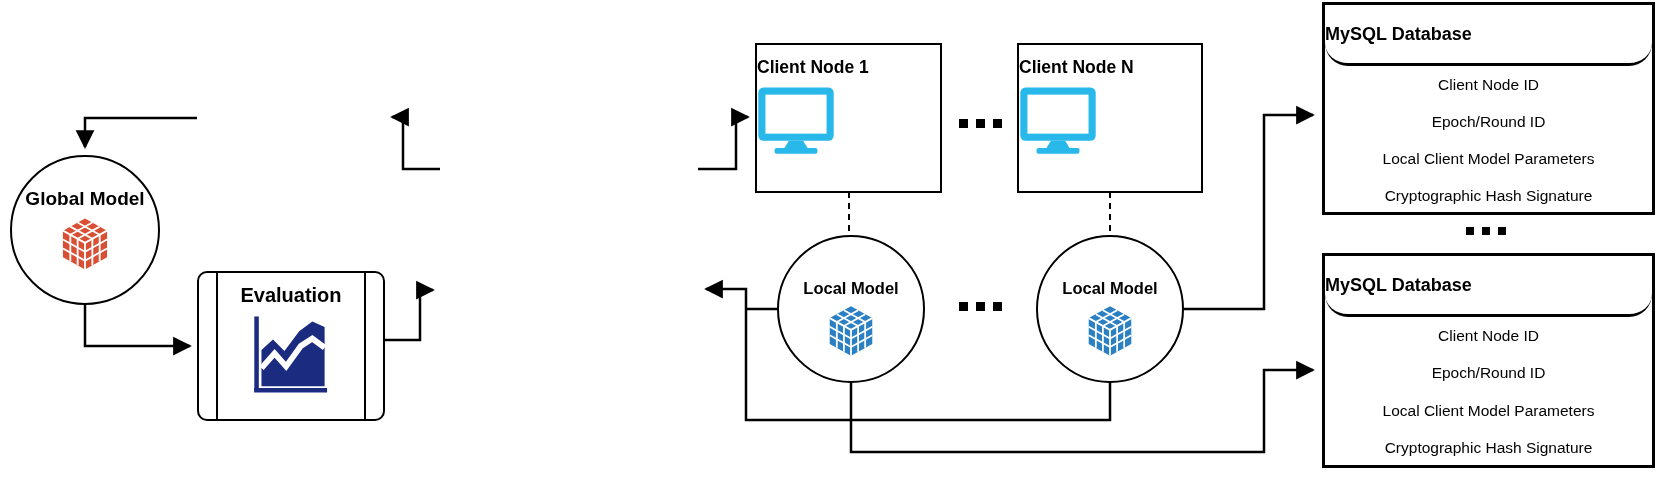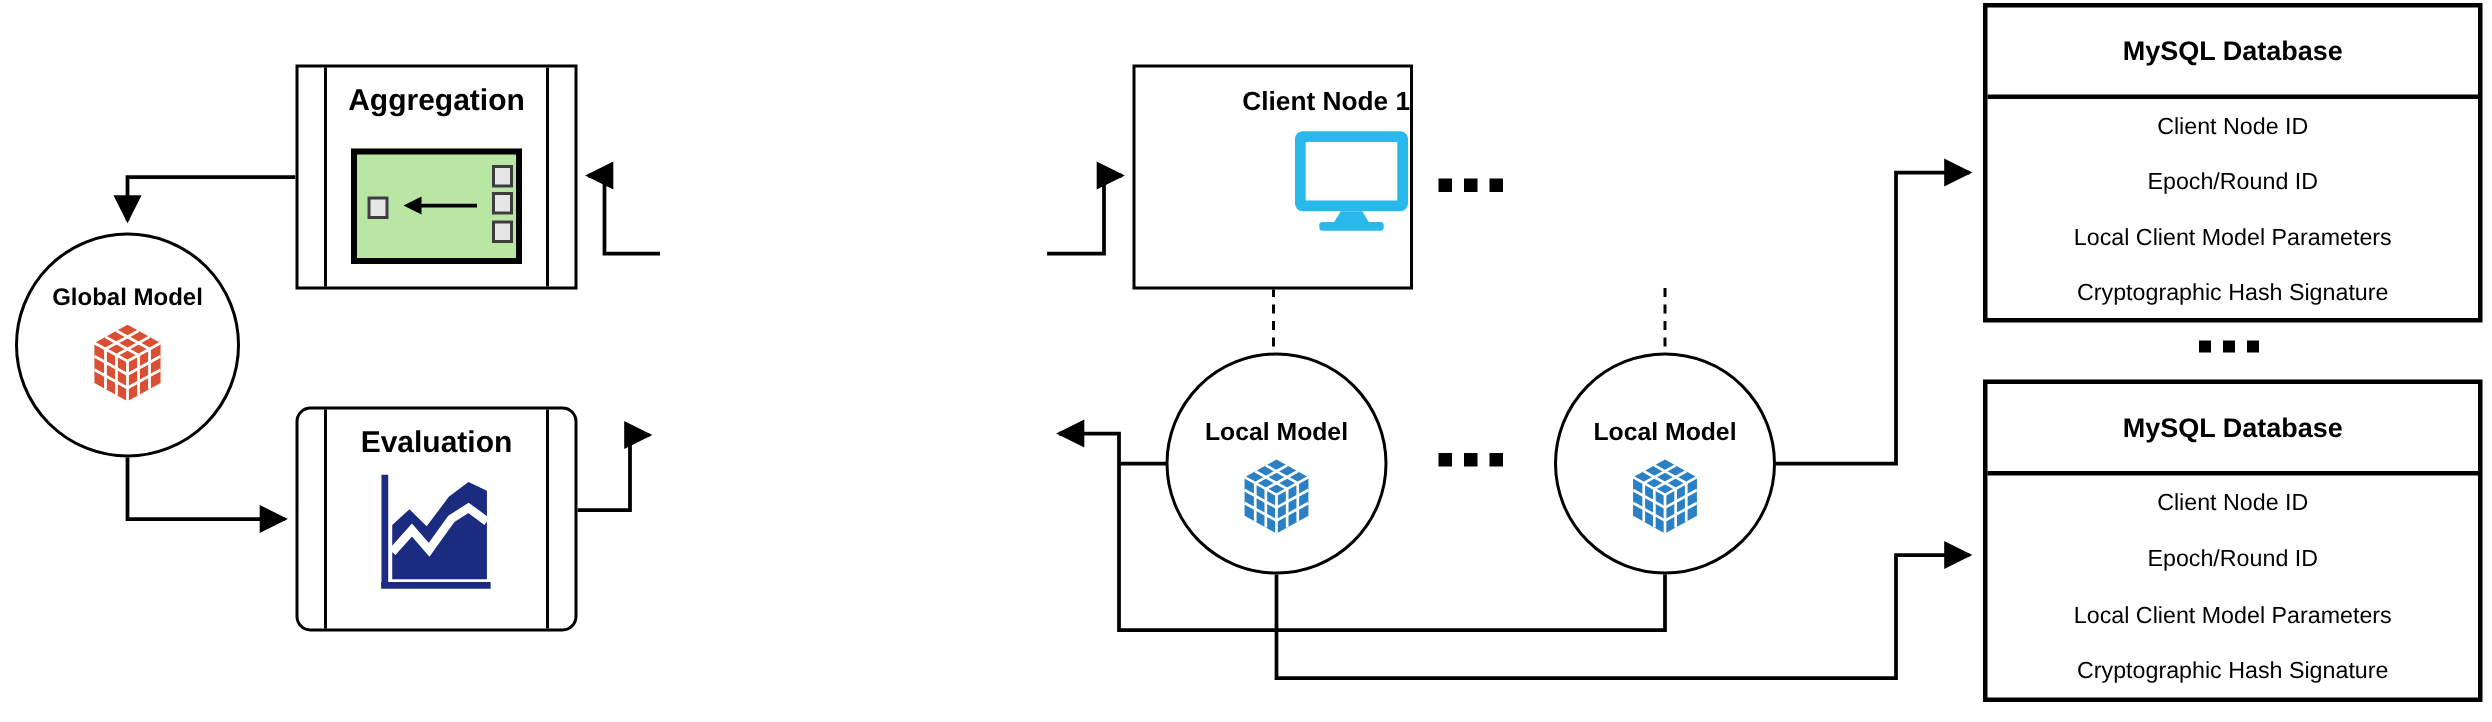--- a/index.html
+++ b/index.html
@@ -27,33 +27,33 @@
   .process .sidebar-line.left{left:17px;}
   .process .sidebar-line.right{right:17px;}
   .process .nodetitle{margin-top:11px;font-size:20px;}
 
   
   .agg-icon{position:absolute;left:35px;top:54px;width:114px;height:77px;background:var(--agg-green);border:4px solid var(--line);}
   .agg-sq{position:absolute;width:14px;height:15px;background:#e6e6e6;border:2px solid #3d3d3d;}
 
   
   .circlenode{position:absolute;background:#fff;border:2.5px solid var(--line);border-radius:50%;display:flex;flex-direction:column;align-items:center;justify-content:center;gap:5px;}
-  .circlenode .nodetitle{font-size:16px;}
+  .circlenode .nodetitle{font-size:19px;}
   .circlenode.small .nodetitle{font-size:16.5px;margin-top:20px;}
 
   
   .headerbar{height:45px;border-bottom:2.5px solid var(--line);display:flex;align-items:center;justify-content:center;}
   .headerbar .nodetitle{font-size:19px;}
   .boxbody{display:flex;align-items:center;justify-content:center;}
   .client .nodetitle{margin-top:12px;font-size:17.5px;}
-  .client{display:flex;flex-direction:column;align-items:flex-end;}
+  .client{display:flex;flex-direction:column;align-items:flex-start;}
 
   
   .dbtable{position:absolute;left:1322px;width:333px;background:#fff;border:3px solid var(--line);}
-  .dbheader{height:61px;border-bottom:3.5px solid var(--line);display:flex;align-items:center;justify-content:center;}
+  .dbheader{height:61px;border-bottom:3.5px solid var(--line);display:flex;align-items:center;justify-content:flex-start;border-radius:23px;}
   .dbheader .nodetitle{font-size:18px;}
   .dbrow{height:37px;display:flex;align-items:center;justify-content:center;font-size:15.5px;font-weight:400;white-space:nowrap;}
 
   
   .dots{position:absolute;display:flex;gap:8px;}
   .dots span{width:9px;height:9px;background:var(--line);display:block;}
   .dots.small span{width:8px;height:8px;}
 </style>
 </head>
 <body>
@@ -110,35 +110,20 @@
         <line x1="62.7" y1="41" x2="62.7" y2="87"></line>
           <line x1="75.3" y1="34" x2="75.3" y2="80"></line>
         <line x1="50" y1="63.3" x2="88" y2="42.3"></line>
           <line x1="50" y1="78.7" x2="88" y2="57.7"></line>
         <polyline points="12,27 50,48 88,27"></polyline>
           <line x1="50" y1="48" x2="50" y2="94"></line>
       </g>
     </svg>
   </div>
 
-  <div class="nodebox process" style="left:197px;top:43px;width:188px;height:150px;">
-    <div class="sidebar-line left"></div>
-    <div class="sidebar-line right"></div>
-    <div class="nodetitle">Aggregation</div>
-    <div class="agg-icon">
-      <div class="agg-sq" style="left:7px;top:28px;"></div>
-      <div class="agg-sq" style="left:90px;top:7px;"></div>
-      <div class="agg-sq" style="left:90px;top:25px;"></div>
-      <div class="agg-sq" style="left:90px;top:44px;"></div>
-      <svg width="54" height="16" viewBox="0 0 54 16" style="position:absolute;left:30px;top:26px;">
-        <line x1="50" y1="8" x2="12" y2="8" stroke="#000" stroke-width="2.5"></line>
-        <polygon points="13,2 1,8 13,14" fill="#000"></polygon>
-      </svg>
-    </div>
-  </div>
 
   <div class="nodebox process" style="left:197px;top:271px;width:188px;height:150px;border-radius:10px;">
     <div class="sidebar-line left"></div>
     <div class="sidebar-line right"></div>
     <div class="nodetitle">Evaluation</div>
     <svg width="84" height="82" viewBox="0 0 100 100" style="margin-top:7px;">
       <polygon points="14,44 28,31 42,45 60,21 76,9 91,16 91,88 14,88" fill="var(--chart-navy)"></polygon>
       <polyline points="14,66 30,48 44,64 62,39 76,30 91,41" stroke="#fff" stroke-width="7" fill="none"></polyline>
       <line x1="8" y1="3" x2="8" y2="93" stroke="var(--chart-navy)" stroke-width="5.5"></line>
       <line x1="5" y1="93" x2="94" y2="93" stroke="var(--chart-navy)" stroke-width="5.5"></line>
@@ -155,20 +140,29 @@
       <rect x="27" y="95" width="66" height="9" rx="3" fill="var(--cyan)"></rect>
     </svg>
   </div>
 
   <div class="dots" style="left:959px;top:119px;">
     <span></span>
       <span></span>
       <span></span>
   </div>
 
+  <div class="nodebox client" style="left:1017px;top:43px;width:186px;height:150px;">
+    <div class="nodetitle">Client Node N</div>
+    <svg width="78" height="68" viewBox="0 0 120 104" style="margin-top:8px;">
+      <rect x="2" y="2" width="116" height="82" rx="8" fill="var(--cyan)"></rect>
+      <rect x="13" y="13" width="94" height="60" fill="#fff"></rect>
+      <path d="M49,84 h22 l8,13 h-38 z" fill="var(--cyan)"></path>
+      <rect x="27" y="95" width="66" height="9" rx="3" fill="var(--cyan)"></rect>
+    </svg>
+  </div>
 
   <div class="circlenode small" style="left:777px;top:235px;width:148px;height:148px;">
     <div class="nodetitle">Local Model</div>
     <svg width="56" height="56" viewBox="0 0 100 100">
       <g fill="var(--cube-blue)">
         <polygon points="50,6 88,27 50,48 12,27"></polygon>
         <polygon points="12,27 50,48 50,94 12,73"></polygon>
         <polygon points="50,48 88,27 88,73 50,94"></polygon>
       </g>
       <g stroke="#fff" stroke-width="3.2" fill="none">

